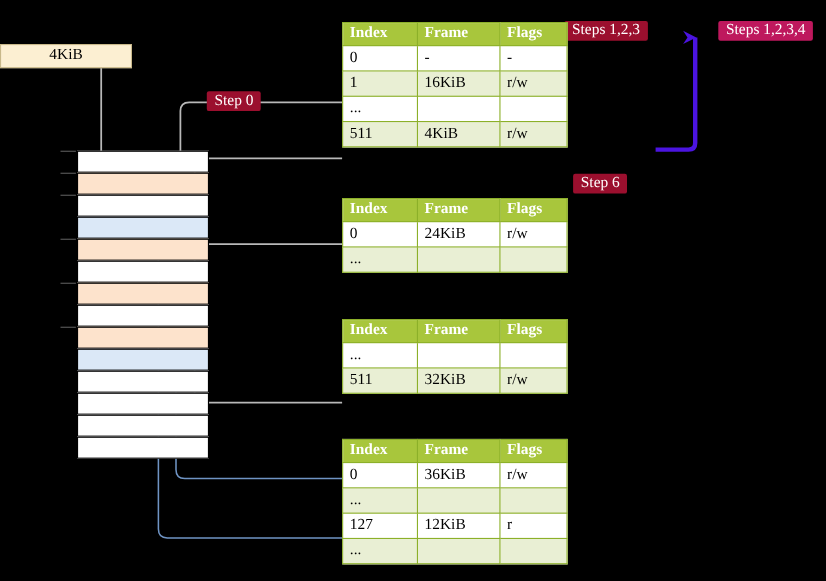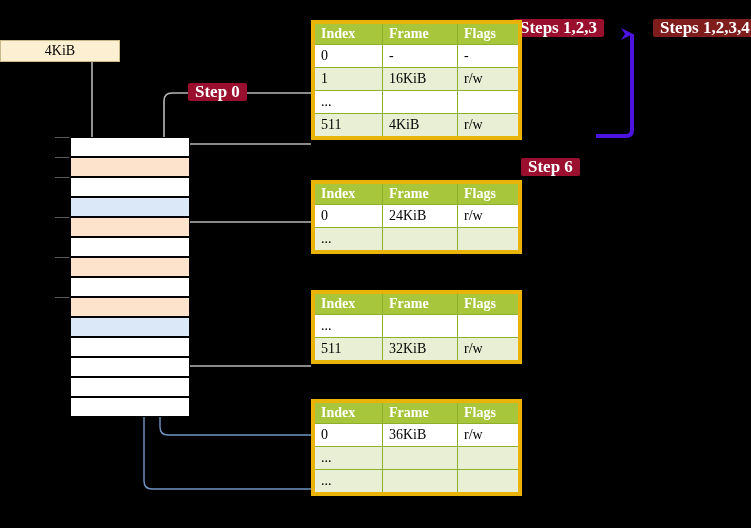--- a/index.html
+++ b/index.html
@@ -28,30 +28,30 @@
     border:1px solid #000;box-sizing:border-box;background:#ffffff;
   }
   .memrow.peach{background:#fde3cc;}
   .memrow.blue{background:#dbe8f7;}
   .tick{position:absolute;width:14px;height:0;border-top:1.5px solid #5b5b5b;}
 
   
   .badge{
     position:absolute;height:18px;padding:1px 7px 2px 7px;
     display:flex;align-items:center;justify-content:center;
-    font-size:17px;color:#ffffff;border-radius:2px;
-    box-sizing:border-box;line-height:1;white-space:nowrap;font-weight:bold;
+    font-size:14px;color:#ffffff;border-radius:2px;
+    box-sizing:border-box;line-height:1;white-space:nowrap;
   }
   .badge.red{background:#9b0f2e;}
-  .badge.violet{background:#7f1d1d;}
+  .badge.violet{background:#be185d;}
 
   
   .ptable{
     position:absolute;border-collapse:collapse;
-    border:4px solid #eab308;font-size:14px;background:#fff;
+    border:1px solid #eab308;font-size:14px;background:#fff;
   }
   .ptable th{
     background:#a8c63c;color:#ffffff;font-weight:bold;
     text-align:left;padding:2px 6px;border:1px solid #8cb029;
     font-size:14px;
   }
   .ptable td{
     padding:2px 6px;border:1px solid #8cb029;color:#000;height:18px;
     background:#ffffff;white-space:nowrap;
   }
@@ -215,20 +215,25 @@
           <tr>
             <td class="c-index">0</td>
             <td class="c-frame">36KiB</td>
             <td class="c-flags">r/w</td>
           </tr>
           <tr class="alt">
             <td class="c-index">...</td>
             <td class="c-frame"></td>
             <td class="c-flags"></td>
           </tr>
+          <tr>
+            <td class="c-index">127</td>
+            <td class="c-frame">12KiB</td>
+            <td class="c-flags">r</td>
+          </tr>
           <tr class="alt">
             <td class="c-index">...</td>
             <td class="c-frame"></td>
             <td class="c-flags"></td>
           </tr>
         </tbody>
       </table>
     </div>
 
 </div>

